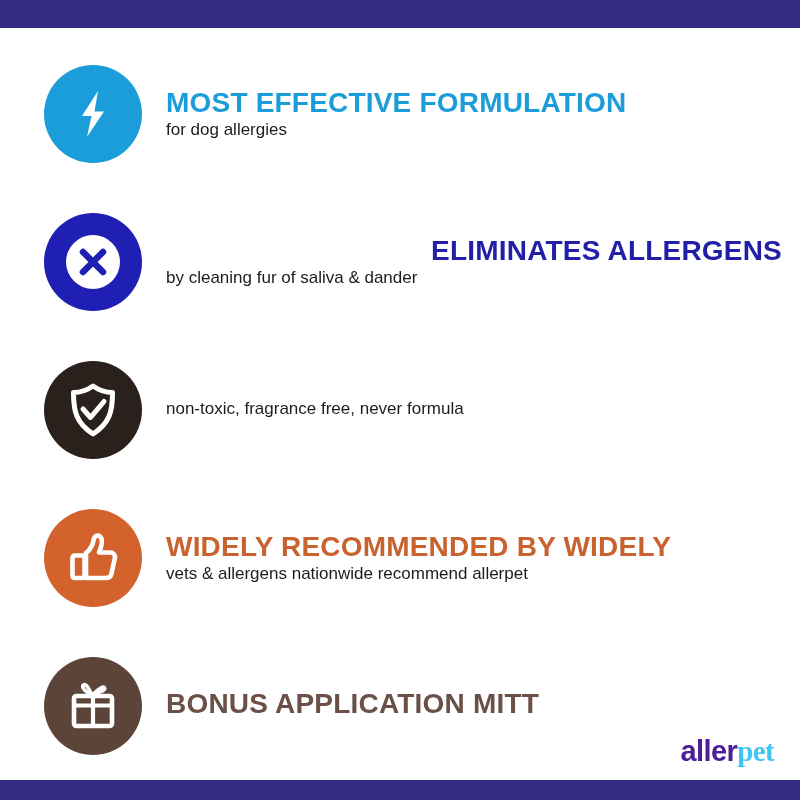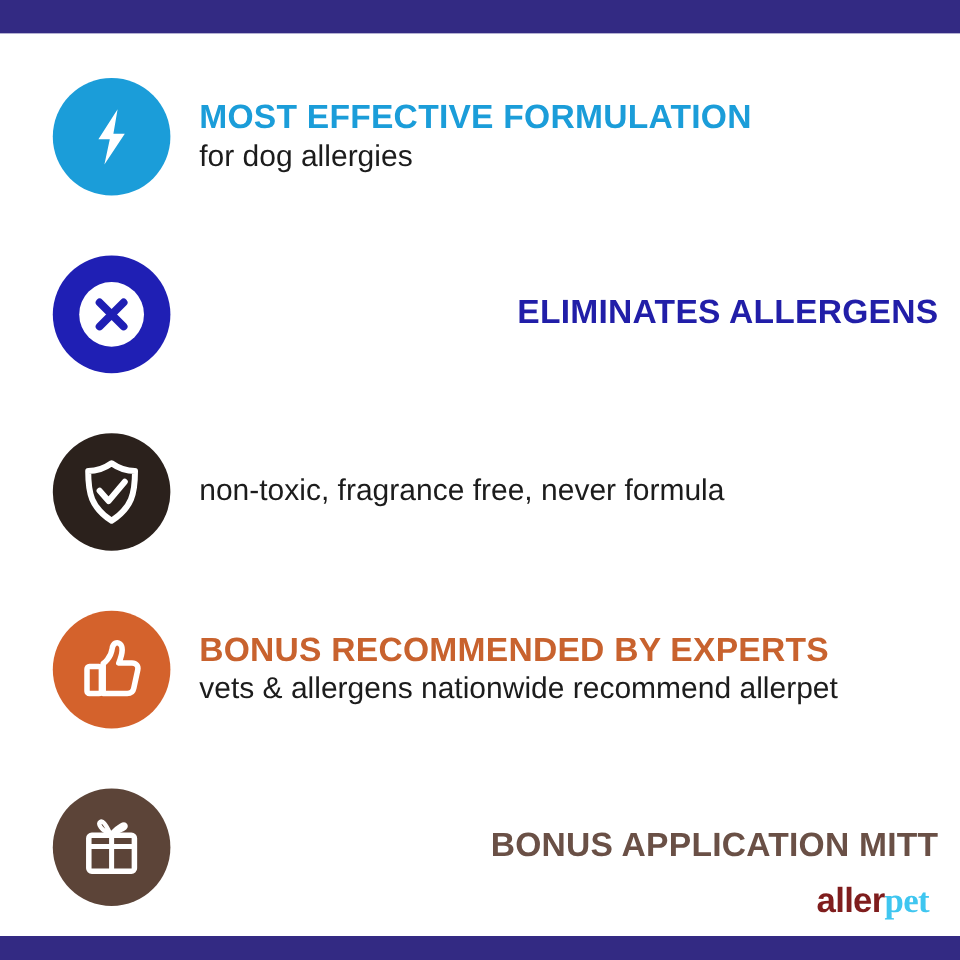--- a/index.html
+++ b/index.html
@@ -78,51 +78,51 @@
   .feature-title {
     font-size: 28px;
     font-weight: bold;
     letter-spacing: 0.2px;
     line-height: 1.12;
     margin: 0 0 2px 0;
     white-space: nowrap;
   }
 
   .feature-sub {
-    font-size: 25px;
+    font-size: 17px;
     font-weight: normal;
     color: #1c1c1c;
     line-height: 1.12;
     margin: 0;
     white-space: nowrap;
   }
 
   
   .row-1 .feature-title { color: #1B9DD9; }
   .row-2 .feature-title { color: #211EA8; text-align: right; }
   .row-3 .feature-title { color: #231A16; }
   .row-4 .feature-title { color: #C8622E; }
-  .row-5 .feature-title { color: #6A5046; text-align: right; }
+  .row-5 .feature-title { color: #6A5046; }
 
   .row-1 .icon-badge { background: #1B9DD9; }
   .row-2 .icon-badge { background: #1F1FB4; }
   .row-3 .icon-badge { background: #2B211C; }
   .row-4 .icon-badge { background: #D4622C; }
   .row-5 .icon-badge { background: #5C4438; }
 
   .brand {
     position: absolute;
     right: 26px;
     bottom: 14px;
     font-size: 29px;
     font-weight: bold;
     letter-spacing: -0.6px;
     line-height: 1;
   }
-  .brand .brand-aller { color: #7f1d1d; }
+  .brand .brand-aller { color: #4c1d95; }
   .brand .brand-pet   { color: #3FC6F0; font-family: Liberation Serif, serif; }
 </style>
 </head>
 <body>
 
 <div class="poster">
 
   <div class="band band-top"></div>
 
   <div class="canvas">
@@ -147,20 +147,21 @@
         <div class="icon-badge">
           <span>
             <svg width="72" height="72" viewBox="0 0 72 72" aria-hidden="true">
               <circle cx="36" cy="36" r="27" fill="#ffffff"></circle>
               <path d="M26 26 L46 46 M46 26 L26 46" stroke="#1F1FB4" stroke-width="6.5" stroke-linecap="round"></path>
             </svg>
           </span>
         </div>
         <div class="feature-text">
           <div class="feature-title">ELIMINATES ALLERGENS</div>
+          <div class="feature-sub">by cleaning fur of saliva &amp; dander</div>
         </div>
       </div>
 
       <div class="feature-row row-3">
         <div class="icon-badge">
           <span>
             <svg width="62" height="62" viewBox="0 0 62 62" aria-hidden="true">
               <path d="M31 7 C24 12 17 13.5 11.5 13.5 C11.5 32 14 44 31 55
                        C48 44 50.5 32 50.5 13.5 C45 13.5 38 12 31 7 Z" fill="none" stroke="#ffffff" stroke-width="5" stroke-linejoin="round"></path>
               <path d="M21 30 L28.5 38.5 L42 22.5" fill="none" stroke="#ffffff" stroke-width="5" stroke-linecap="round" stroke-linejoin="round"></path>
@@ -178,21 +179,21 @@
             <svg width="62" height="62" viewBox="0 0 62 62" aria-hidden="true">
               <path d="M24 26 C24 26 30.5 21.5 31.5 13.5 C32 9 35.5 7.5 38 9.5
                        C40.5 11.5 40.5 17 37 25.5 L48 25.5
                        C51.5 25.5 53.5 28 52.8 31.2 L49.5 46.5
                        C48.9 49.5 47 51 44 51 L24 51 Z" fill="none" stroke="#ffffff" stroke-width="4.6" stroke-linejoin="round"></path>
               <rect x="10.5" y="28.5" width="12" height="22.5" rx="2" fill="none" stroke="#ffffff" stroke-width="4.6" stroke-linejoin="round"></rect>
             </svg>
           </span>
         </div>
         <div class="feature-text">
-          <div class="feature-title">BONUS RECOMMENDED BY EXPERTS</div>
+          <div class="feature-title">WIDELY RECOMMENDED BY WIDELY</div>
           <div class="feature-sub">vets &amp; allergens nationwide recommend allerpet</div>
         </div>
       </div>
 
       <div class="feature-row row-5">
         <div class="icon-badge">
           <span>
             <svg width="62" height="62" viewBox="0 0 62 62" aria-hidden="true">
               <path d="M29.5 19 C26 11.5 23.5 8.5 21.5 10 C19.5 11.5 22 17 29.5 19 Z" fill="none" stroke="#ffffff" stroke-width="3.6" stroke-linejoin="round"></path>
               <path d="M31.5 19 C37 13 41.5 11 42.5 12.8 C43.5 14.6 39.5 17.6 31.5 19 Z" fill="none" stroke="#ffffff" stroke-width="3.6" stroke-linejoin="round"></path>

